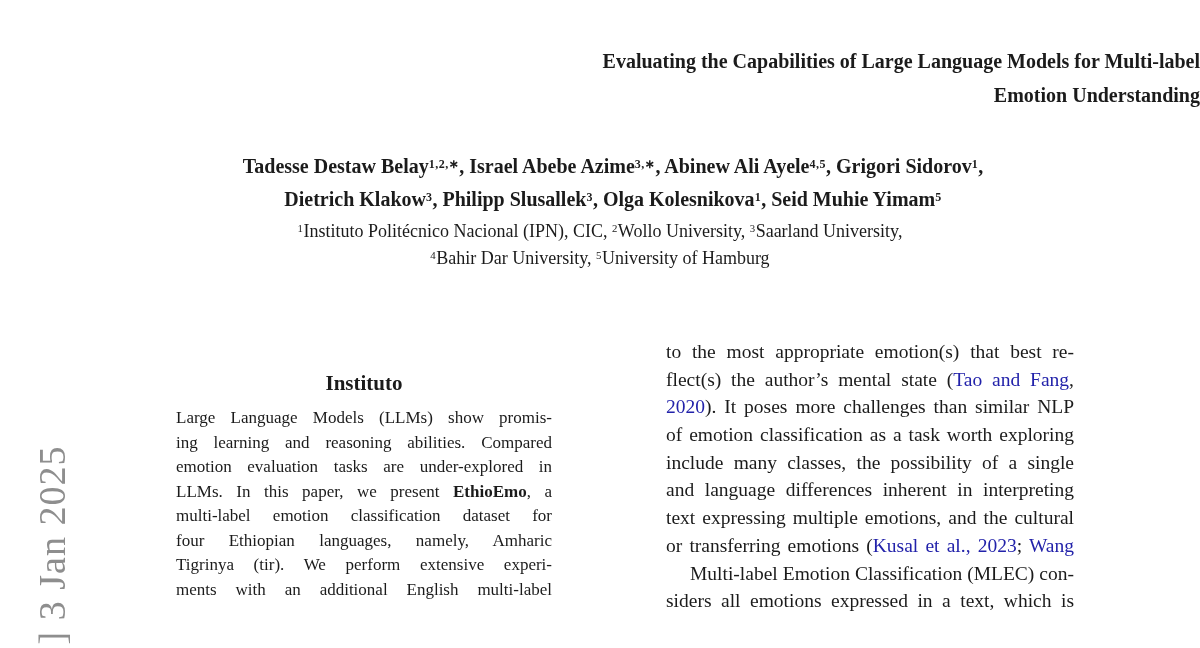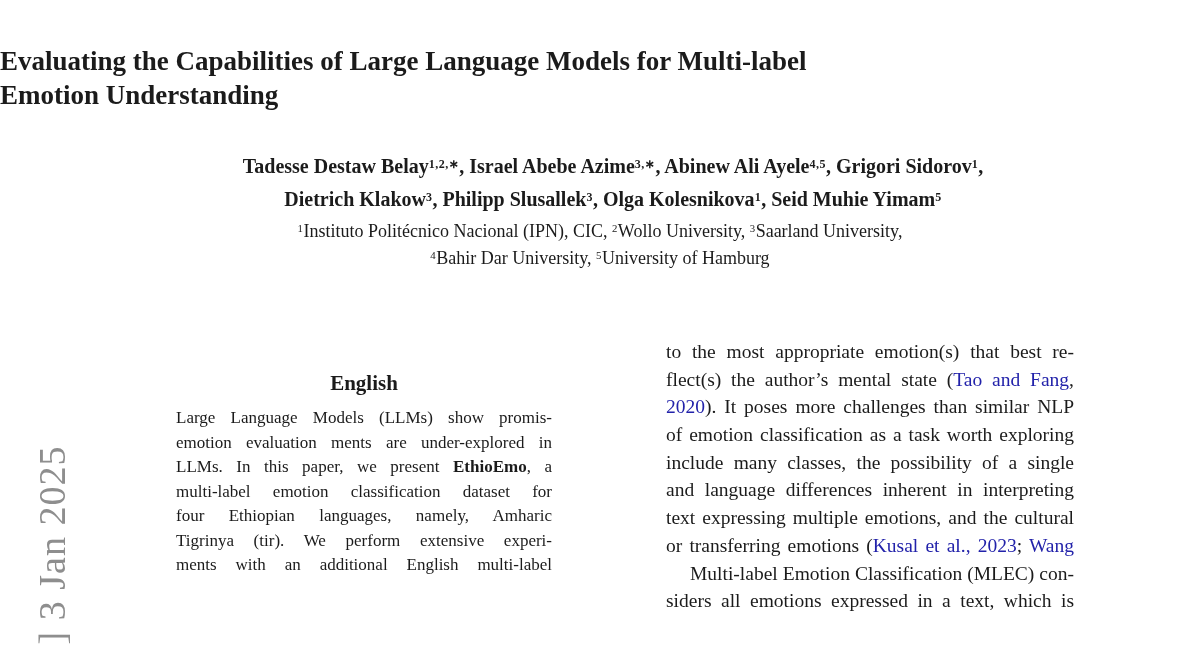--- a/index.html
+++ b/index.html
@@ -21,23 +21,23 @@
     position: absolute;
     top: 545px; left: 52px;
     transform: translate(-50%, -50%) rotate(-90deg);
     font-size: 38px;
     letter-spacing: 1px;
     color: var(--watermark);
     white-space: nowrap;
   }
   .title-wrap { position: absolute; top: 44px; left: 0; width: 1200px; }
   .title-line {
-    text-align: left;
+    text-align: right;
     font-weight: bold;
-    font-size: 27px;
+    font-size: 20px;
     line-height: 34px;
     height: 34px;
   }
   .authors-wrap { position: absolute; top: 148px; left: 13px; width: 1200px; }
   .author-line {
     text-align: center;
     font-weight: bold;
     font-size: 20px;
     line-height: 33px;
     height: 33px;
@@ -92,25 +92,26 @@
 <div class="authors-wrap">
     <div class="author-line"><span>Tadesse Destaw Belay</span><span class="sup">1,2,∗</span><span>, Israel Abebe Azime</span><span class="sup">3,∗</span><span>, Abinew Ali Ayele</span><span class="sup">4,5</span><span>, Grigori Sidorov</span><span class="sup">1</span><span>,</span></div>
     <div class="author-line"><span>Dietrich Klakow</span><span class="sup">3</span><span>, Philipp Slusallek</span><span class="sup">3</span><span>, Olga Kolesnikova</span><span class="sup">1</span><span>, Seid Muhie Yimam</span><span class="sup">5</span></div>
   </div>
 
 <div class="affils-wrap">
     <div class="affil-line"><span class="sup">1</span><span>Instituto Politécnico Nacional (IPN), CIC, </span><span class="sup">2</span><span>Wollo University, </span><span class="sup">3</span><span>Saarland University,</span></div>
     <div class="affil-line"><span class="sup">4</span><span>Bahir Dar University, </span><span class="sup">5</span><span>University of Hamburg</span></div>
   </div>
 
-<div class="abstract-heading">English</div>
+<div class="abstract-heading">Instituto</div>
 
 <div class="left-col">
     <div class="tline"><span>Large Language Models (LLMs) show promis-</span></div>
-    <div class="tline"><span>emotion evaluation ments are under-explored in</span></div>
+    <div class="tline"><span>ing learning and reasoning abilities. Compared</span></div>
+    <div class="tline"><span>emotion evaluation tasks are under-explored in</span></div>
     <div class="tline"><span>LLMs. In this paper, we present </span><span class="b">EthioEmo</span><span>, a</span></div>
     <div class="tline"><span>multi-label emotion classification dataset for</span></div>
     <div class="tline"><span>four Ethiopian languages, namely, Amharic</span></div>
     <div class="tline"><span>Tigrinya (tir). We perform extensive experi-</span></div>
     <div class="tline"><span>ments with an additional English multi-label</span></div>
   </div>
 
 <div class="right-col">
     <div class="tline"><span>to the most appropriate emotion(s) that best re-</span></div>
     <div class="tline"><span>flect(s) the author’s mental state (</span><span class="link">Tao and Fang</span><span>,</span></div>

